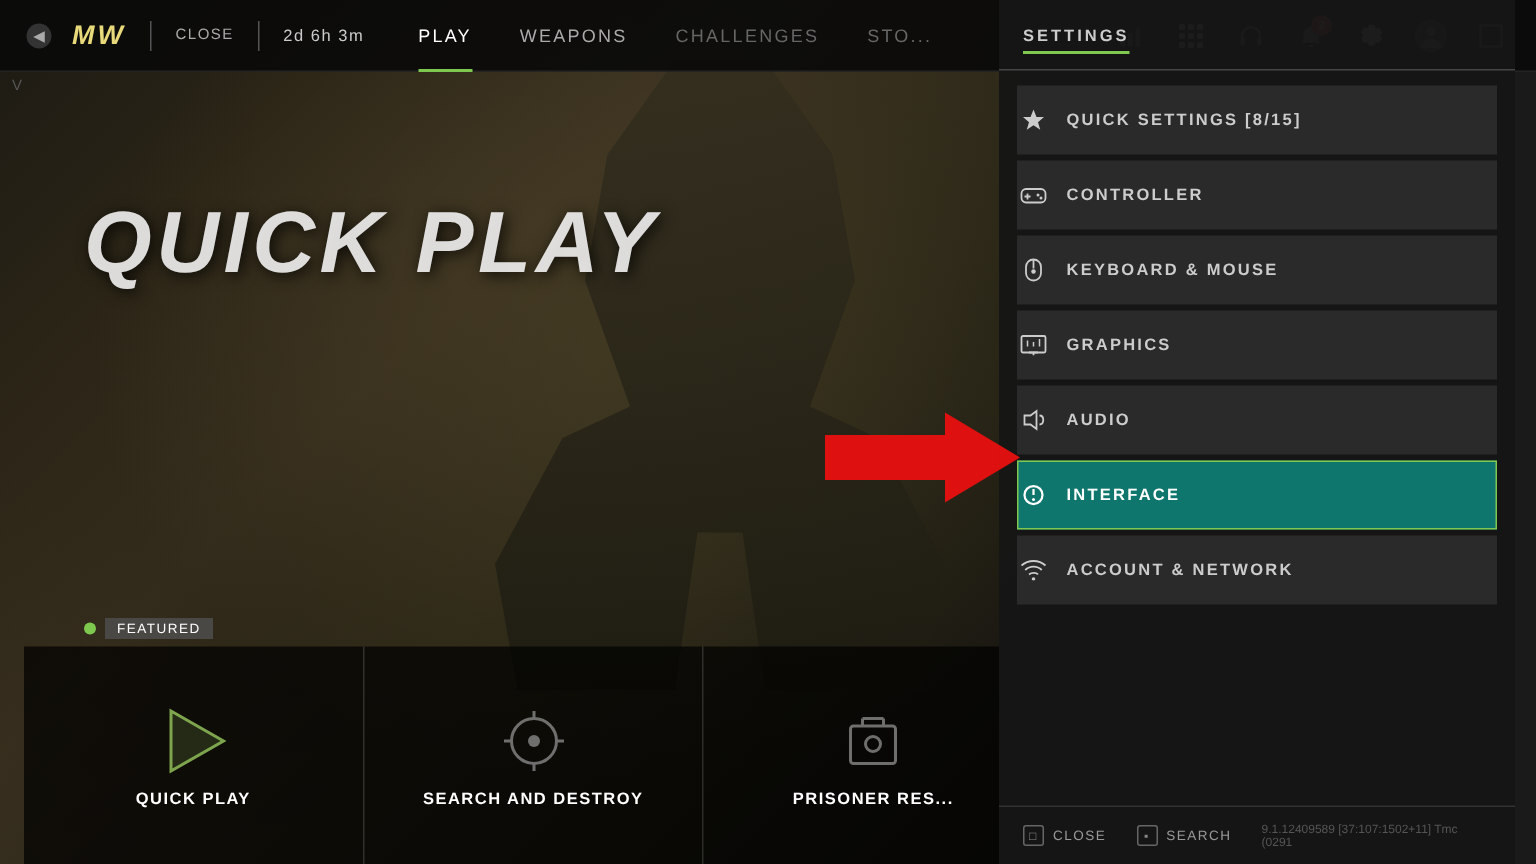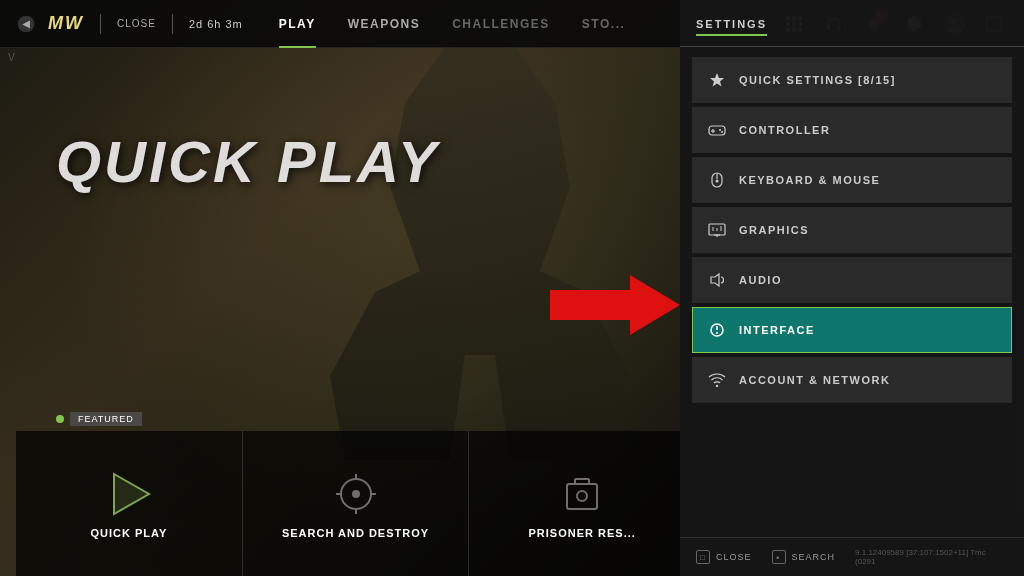--- a/index.html
+++ b/index.html
@@ -124,21 +124,21 @@
       gap: 0;
       margin-left: 20px;
     }
 
     .nav-menu-item {
       padding: 0 16px;
       height: 48px;
       display: flex;
       align-items: center;
       font-size: 12px;
-      font-weight: 700;
+      font-weight: 400;
       letter-spacing: 1.5px;
       color: #aaa;
       cursor: pointer;
       text-transform: uppercase;
       position: relative;
     }
 
     .nav-menu-item.active {
       color: #fff;
     }
@@ -293,21 +293,21 @@
       color: #fff;
       text-transform: uppercase;
       letter-spacing: 1px;
       text-align: center;
     }
 
     
     .settings-panel {
       position: absolute;
       top: 0;
-      right: 0;
+      right: 14px;
       width: 344px;
       height: 576px;
       background: rgba(22, 22, 22, 0.97);
       z-index: 20;
       display: flex;
       flex-direction: column;
     }
 
     .settings-header {
       padding: 14px 16px 10px;
@@ -331,21 +331,21 @@
       display: flex;
       flex-direction: column;
       gap: 4px;
     }
 
     .settings-item {
       height: 46px;
       display: flex;
       align-items: center;
       gap: 12px;
-      padding: 0 14px;
+      padding: 0 0;
       background: #2a2a2a;
       cursor: pointer;
       border: 1px solid transparent;
       transition: background 0.1s;
     }
 
     .settings-item.active {
       background: #0f766e;
       border-color: #7ec850;
     }

